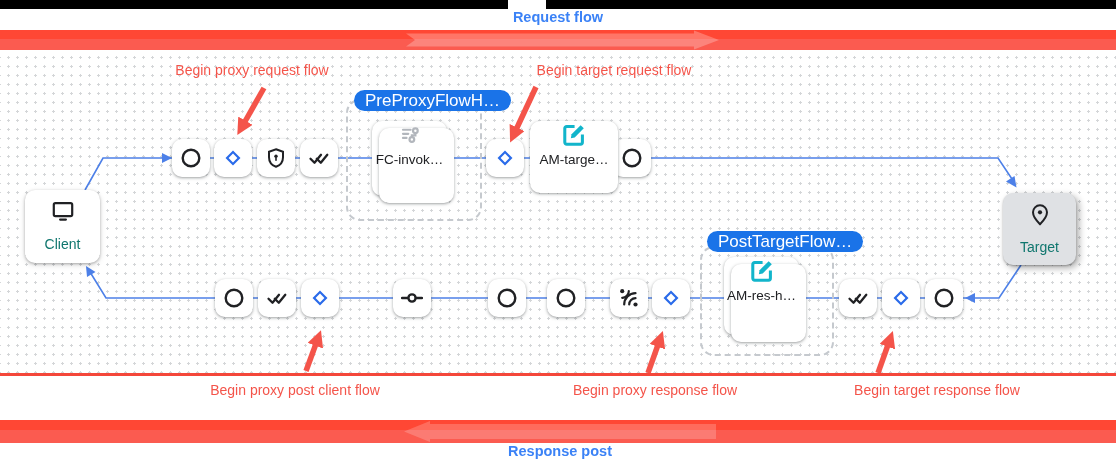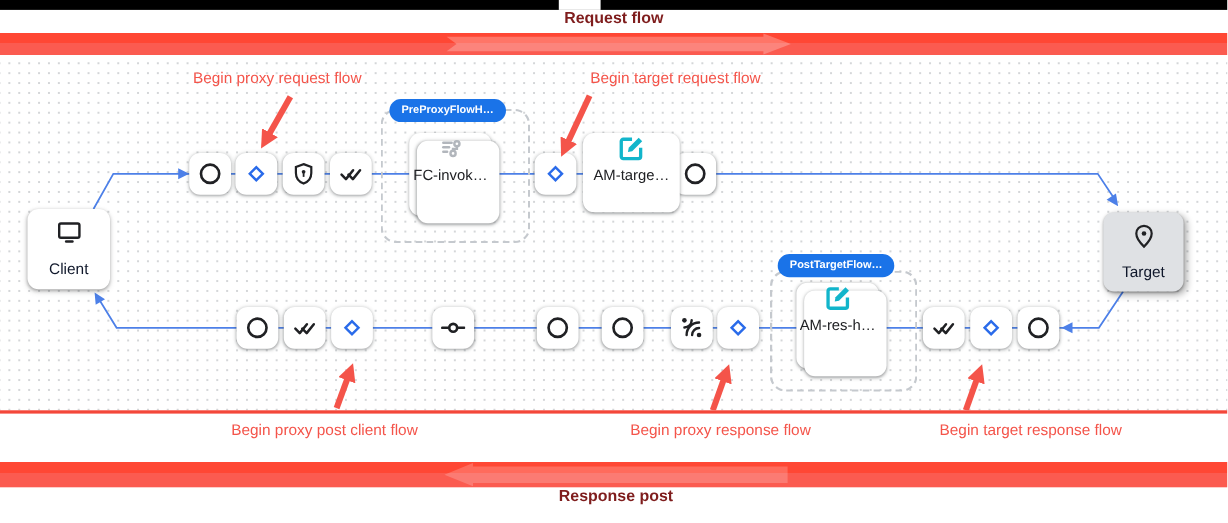--- a/index.html
+++ b/index.html
@@ -5,21 +5,21 @@
   html,body{margin:0;padding:0;background:#fff;}
   .page{position:relative;width:1116px;height:475px;overflow:hidden;background:#fff;
         font-family:"Liberation Sans",sans-serif;}
   .abs{position:absolute;}
 
   
   .black-bar{left:0;top:0;width:1116px;height:9px;background:#000;}
   .black-bar .notch{position:absolute;left:508px;top:0;width:38px;height:9px;background:#fff;}
 
   
-  .flow-label{color:#7f1d1d;font-weight:bold;font-size:14.5px;white-space:nowrap;
+  .flow-label{color:#3b82f6;font-weight:bold;font-size:14.5px;white-space:nowrap;
               transform:translateX(-50%);z-index:50;}
   .flow-label.req{left:558px;top:9px;}
   .flow-label.res{left:560px;top:443px;}
 
   
   .band{left:0;width:1116px;background:linear-gradient(#ff4734 45%,#fb5b50 45%);}
   .band.top{top:30px;height:20px;}
   .band.bottom{top:420px;height:23px;}
   .band svg{display:block;}
 
@@ -33,28 +33,28 @@
   .red-layer{position:absolute;left:0;top:0;z-index:40;pointer-events:none;}
 
   
   .ann{color:#f4544a;font-weight:normal;font-size:14px;white-space:nowrap;
        transform:translateX(-50%);z-index:42;}
   .ann.in-canvas{top:12px;}
   .ann.below{top:382px;}
 
   
   .group{border:2px dashed #c5c9ce;border-radius:14px;z-index:8;}
-  .badge{background:#1a73e8;color:#fff;font-weight:bold;font-size:10px;line-height:21px;
+  .badge{background:#1a73e8;color:#fff;font-weight:normal;font-size:17px;line-height:21px;
          padding:0 11px;border-radius:11px;z-index:30;white-space:nowrap;cursor:pointer;}
 
   
   .node{background:#fff;border-radius:10px;z-index:12;display:flex;flex-direction:column;
         align-items:center;justify-content:center;
         box-shadow:0 1px 3px rgba(0,0,0,.28),0 2px 6px rgba(0,0,0,.12);}
-  .node .nlabel{font-size:14px;color:#0f172a;margin-top:13px;}
+  .node .nlabel{font-size:14px;color:#0f766e;margin-top:13px;}
   .node.client{left:25px;top:140px;width:75px;height:73px;}
   .node.target{left:1003px;top:143px;width:73px;height:72px;background:#dfe1e4;
         box-shadow:3px 3px 7px rgba(0,0,0,.32),0 1px 2px rgba(0,0,0,.25);align-items:center;}
 
   
   .step{width:38px;height:38px;background:#fff;border-radius:10px;z-index:10;
         display:flex;align-items:center;justify-content:center;top:89px;
         box-shadow:0 1px 2px rgba(60,64,67,.3),0 1px 3px 1px rgba(60,64,67,.15);}
   .step.bot{top:229px;}
 

